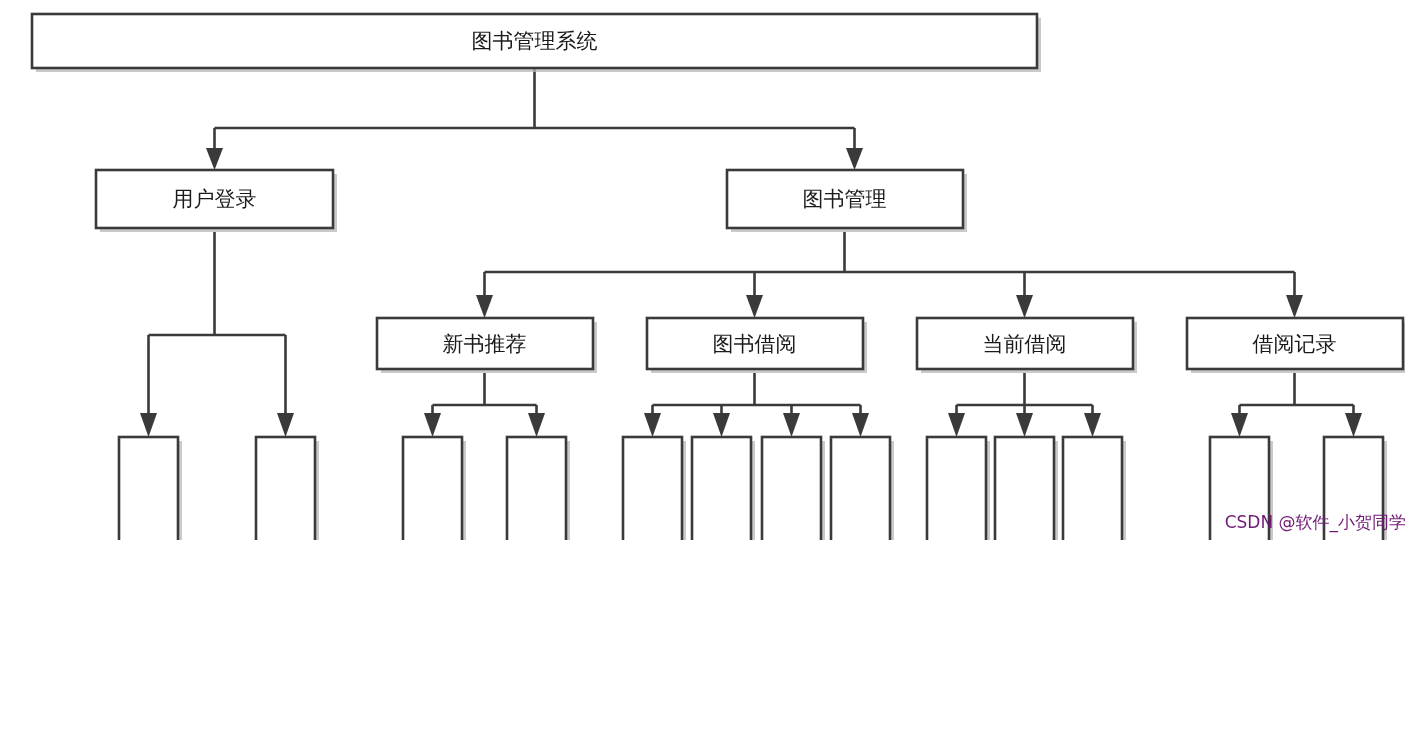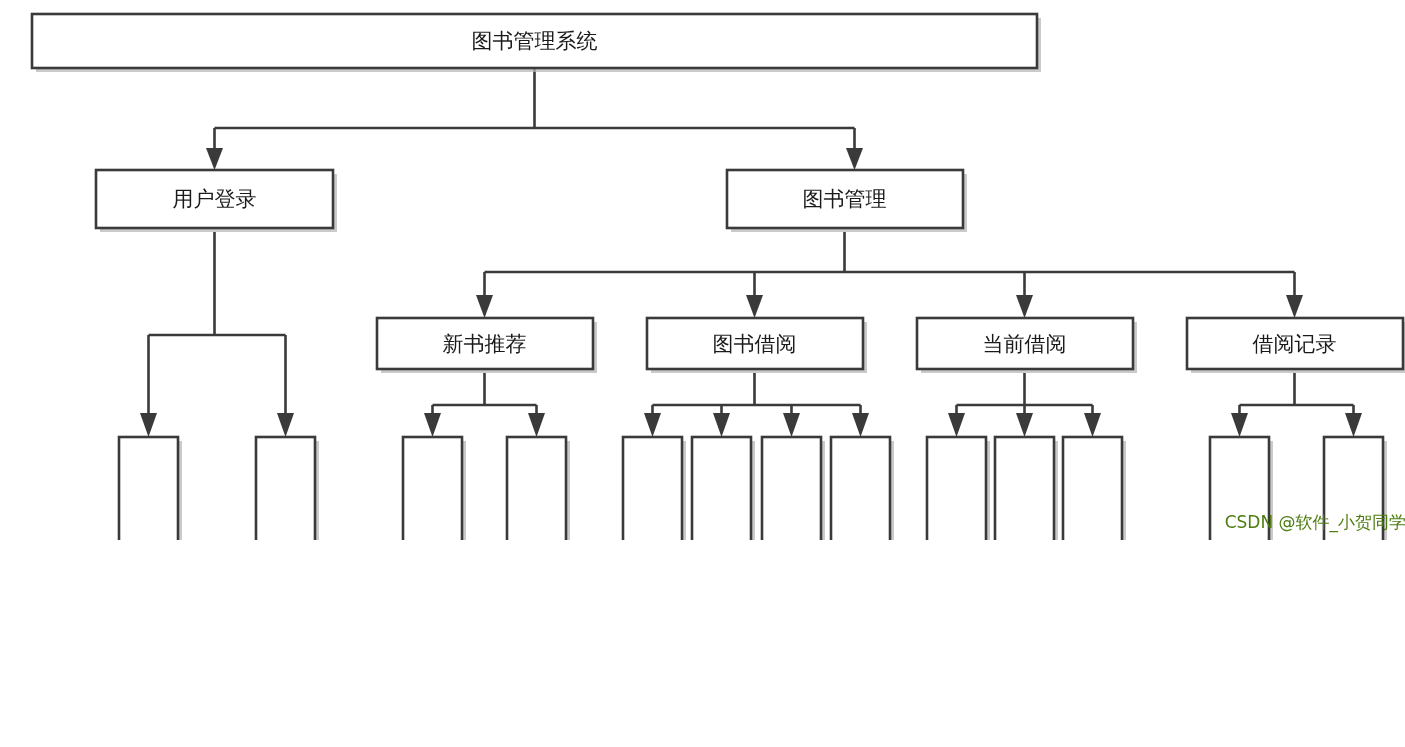--- a/index.html
+++ b/index.html
@@ -70,21 +70,21 @@
     white-space: nowrap;
     pointer-events: none;
     user-select: none;
   }
   .watermark {
     position: absolute;
     right: 14px;
     bottom: 6px;
     font-family: "DejaVu Sans", "Liberation Sans", sans-serif;
     font-size: 17px;
-    color: #4d7c0f;
+    color: #701a75;
     white-space: nowrap;
     user-select: none;
   }
 </style>
 </head>
 <body>
 
 <div id="diagram-root">
 
   <svg id="tree-svg" viewBox="0 0 1405 747">

